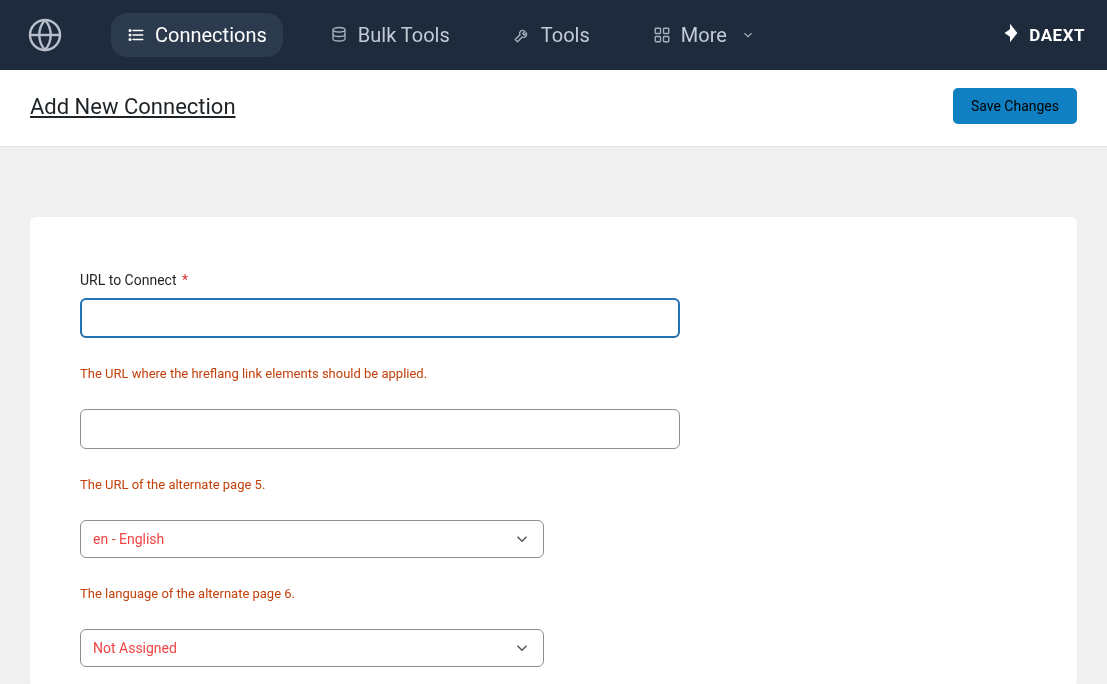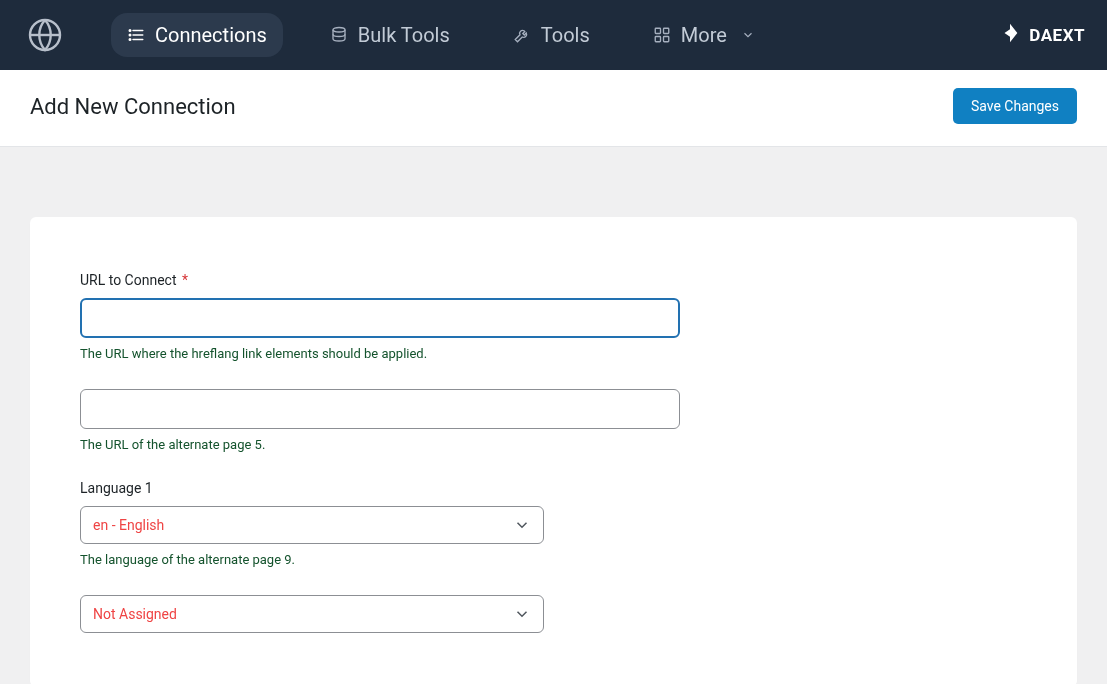--- a/index.html
+++ b/index.html
@@ -11,34 +11,34 @@
 .globe-icon { width: 38px; height: 38px; display: flex; align-items: center; justify-content: center; }
 .nav-items { display: flex; align-items: center; gap: 8px; }
 .nav-item { display: flex; align-items: center; gap: 10px; padding: 10px 16px; border-radius: 16px; color: #c2cbd6; font-size: 20px; cursor: pointer; margin-left: 23px; }
 .nav-item.active { background: #2c3a4d; color: #ffffff; }
 .nav-item .nav-icon { display: flex; align-items: center; justify-content: center; }
 .topbar-spacer { flex: 1; }
 .brand { display: flex; align-items: center; gap: 8px; color: #fff; font-weight: 700; font-size: 17px; letter-spacing: 0.5px; }
 
 
 .page-header { background: #fff; border-bottom: 1px solid #e3e5e8; padding: 18px 30px 22px 30px; display: flex; align-items: center; }
-.page-title { font-size: 22px; font-weight: 400; color: #1d2327; }
+.page-title { font-size: 22px; font-weight: 400; color: #1d2327; text-decoration: underline; }
 .page-header-spacer { flex: 1; }
-.save-btn { background: #1080c2; color: #ffffff; border: none; padding: 10px 18px; border-radius: 5px; font-size: 14px; cursor: pointer; }
+.save-btn { background: #1080c2; color: #000000; border: none; padding: 10px 18px; border-radius: 5px; font-size: 14px; cursor: pointer; }
 
 
 .page-body { padding: 70px 30px 0 30px; }
 .card { background: #fff; border-radius: 6px; padding: 55px 50px 0 50px; min-height: 470px; box-shadow: 0 1px 1px rgba(0,0,0,0.04); }
 
 .field { margin-bottom: 28px; }
 .field-label { font-size: 14px; font-weight: 400; color: #1d2327; margin-bottom: 10px; display: block; }
 .req { color: #d63638; margin-left: 2px; }
 .field-input { width: 600px; height: 40px; border: 1px solid #8c8f94; border-radius: 6px; padding: 0 12px; font-size: 14px; color: #2c3338; }
 .field-input.focused { border: 2px solid #2271b1; outline: none; }
-.field-help { font-size: 13px; color: #14532d; margin-top: 8px; }
+.field-help { font-size: 13px; color: #c2410c; margin-top: 28px; }
 
 .field-select { width: 464px; height: 38px; border: 1px solid #8c8f94; border-radius: 6px; padding: 0 12px; font-size: 14px; color: #ef4444; display: flex; align-items: center; justify-content: space-between; cursor: pointer; background: #fff; }
 .chev { display: flex; align-items: center; }
 
 </style>
 </head>
 <body>
 
 <div class="topbar">
   <div class="topbar-left">
@@ -127,32 +127,29 @@
       <input type="text" class="field-input focused" value="" style="">
       <div class="field-help">The URL where the hreflang link elements should be applied.</div>
     </div>
 
     <div class="field">
       <input type="text" class="field-input" value="" style="">
       <div class="field-help">The URL of the alternate page 5.</div>
     </div>
 
     <div class="field">
-      <label class="field-label">
-        <span>Language 1</span>
-      </label>
       <div class="field-select">
         <span>en - English</span>
         <span class="chev">
           <svg width="18" height="18" viewBox="0 0 24 24" fill="none" stroke="#50575e" stroke-width="2">
             <polyline points="6 9 12 15 18 9"></polyline>
           </svg>
         </span>
       </div>
-      <div class="field-help">The language of the alternate page 9.</div>
+      <div class="field-help">The language of the alternate page 6.</div>
     </div>
 
     <div class="field">
       <div class="field-select">
         <span>Not Assigned</span>
         <span class="chev">
           <svg width="18" height="18" viewBox="0 0 24 24" fill="none" stroke="#50575e" stroke-width="2">
             <polyline points="6 9 12 15 18 9"></polyline>
           </svg>
         </span>

